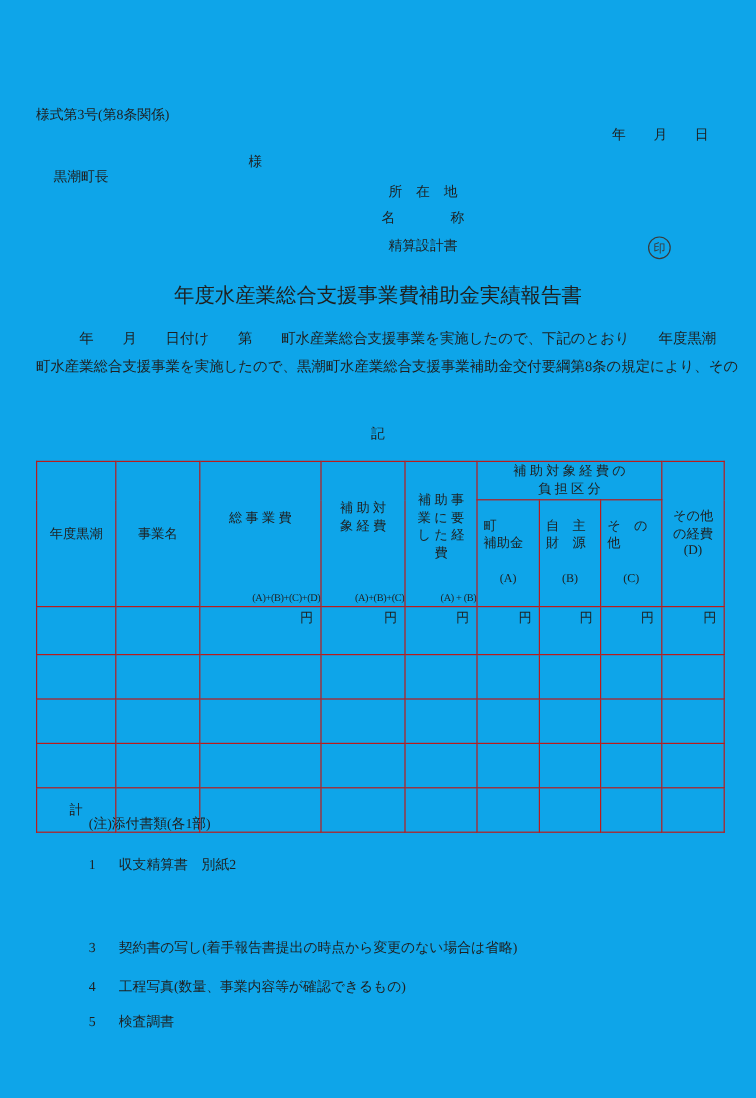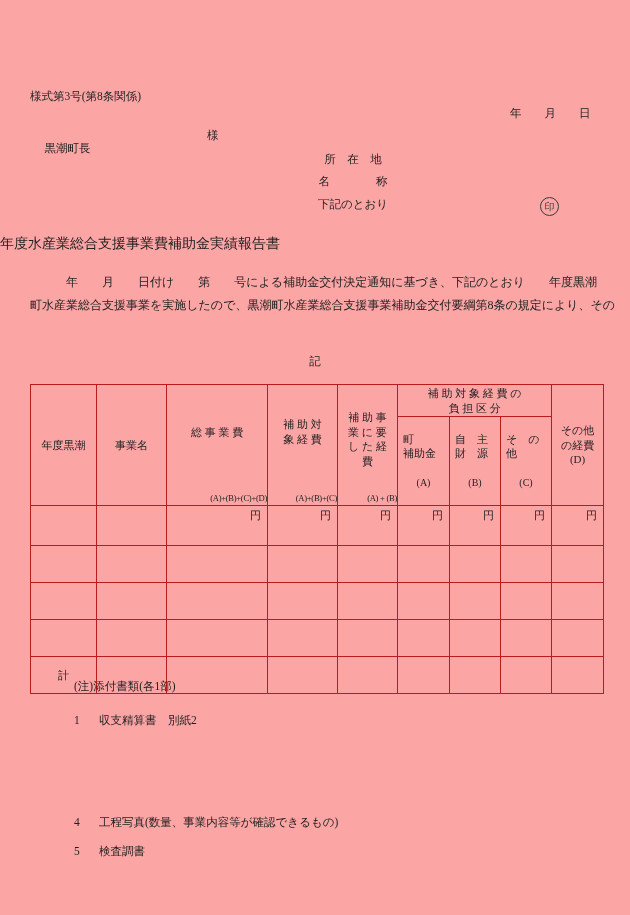--- a/index.html
+++ b/index.html
@@ -1,20 +1,20 @@
 <!DOCTYPE html>
 <html lang="ja"><head>
 <meta charset="utf-8">
 <style>
   html,body { margin:0; padding:0; }
   .page {
     position: relative;
     width: 630px;
     height: 915px;
-    background: #fca5a5;
+    background: #0ea5e9;
     font-family: "Liberation Serif", "DejaVu Serif", serif;
     color: #1f1f1f;
     overflow: hidden;
   }
   .abs { position: absolute; }
   .t115 { font-size: 11.5px; line-height: 13px; white-space: pre; }
   .t12  { font-size: 12px; line-height: 23.4px; white-space: pre; }
 
   .form-number { left: 30px; top: 90px; }
   .date-line   { left: 510px; top: 107px; }
@@ -24,21 +24,21 @@
   .sender-block div { height: 22.3px; font-size: 11.5px; white-space: pre; }
   .seal {
     left: 540px; top: 197px;
     width: 17px; height: 17px;
     border: 1px solid #3a3a3a;
     border-radius: 50%;
     font-size: 10px;
     display: flex; align-items: center; justify-content: center;
     color: #3a3a3a;
   }
-  .doc-title { left: 0; top: 235px; width: 630px; font-size: 14px; white-space: pre; }
+  .doc-title { left: 0; top: 235px; width: 630px; text-align: center; font-size: 17px; white-space: pre; }
   .body-par { left: 30px; top: 271px; width: 585px; }
   .section-mark { left: 0; top: 354px; width: 630px; text-align: center; font-size: 11.5px; }
 
   
   table.report {
     position: absolute; left: 30px; top: 384px;
     border-collapse: collapse; table-layout: fixed;
     width: 573px;
     border: 1.5px solid #2a2a2a;
   }
@@ -82,29 +82,29 @@
   <div class="abs t115 date-line">年　　月　　日</div>
 
   <div class="abs t115 addressee-row">
     <span>黒潮町長</span>
     <span class="honorific">様</span>
   </div>
 
   <div class="abs sender-block">
     <div>所　在　地</div>
     <div>名　　　　称</div>
-    <div>下記のとおり</div>
+    <div>精算設計書</div>
   </div>
 
   <div class="abs seal">印</div>
 
   <div class="abs doc-title">年度水産業総合支援事業費補助金実績報告書</div>
 
   <div class="abs body-par">
-    <div class="t12">　　　年　　月　　日付け　　第　　号による補助金交付決定通知に基づき、下記のとおり　　年度黒潮</div>
+    <div class="t12">　　　年　　月　　日付け　　第　　町水産業総合支援事業を実施したので、下記のとおり　　年度黒潮</div>
     <div class="t12">町水産業総合支援事業を実施したので、黒潮町水産業総合支援事業補助金交付要綱第8条の規定により、その</div>
   </div>
 
   <div class="abs section-mark">記</div>
 
   <table class="report">
     <colgroup>
       <col style="width:66px">
         <col style="width:70px">
         <col style="width:101px">
@@ -211,16 +211,17 @@
       <td></td>
           <td></td>
       <td></td>
           <td></td>
     </tr>
   </tbody>
     </table>
 
   <div class="note-line" style="top:679px">(注)添付書類(各1部)</div>
   <div class="note-line" style="top:713px"><span class="num">1</span><span>収支精算書　別紙2</span></div>
+  <div class="note-line" style="top:782px"><span class="num">3</span><span>契約書の写し(着手報告書提出の時点から変更のない場合は省略)</span></div>
   <div class="note-line" style="top:815px"><span class="num">4</span><span>工程写真(数量、事業内容等が確認できるもの)</span></div>
   <div class="note-line" style="top:844px"><span class="num">5</span><span>検査調書</span></div>
 
 </div>
 
 </body></html>

